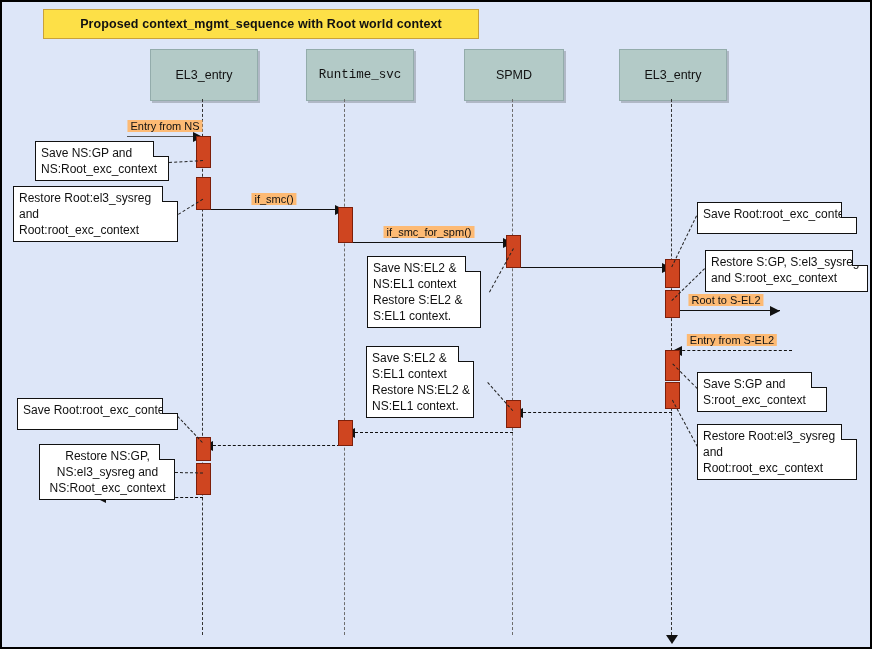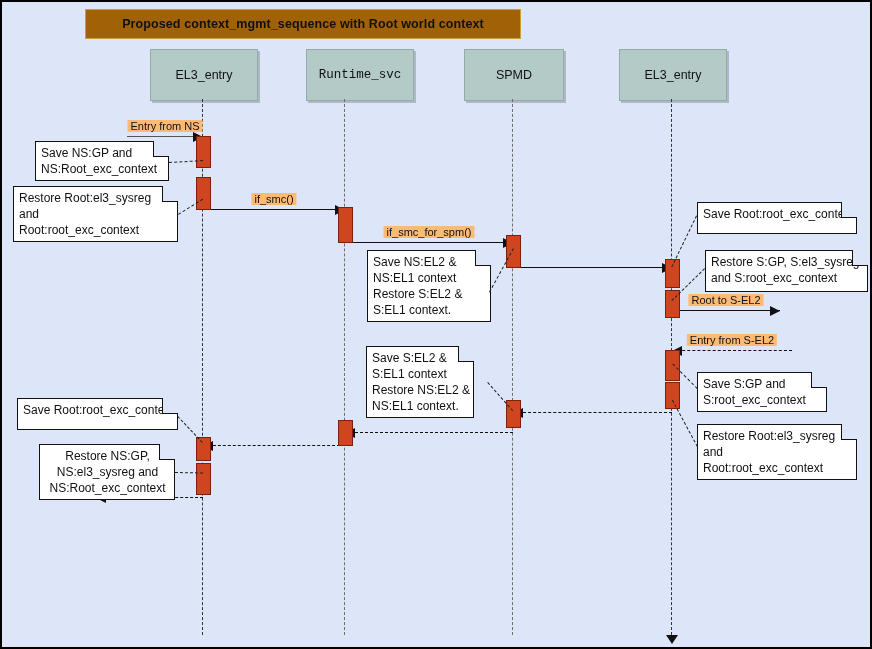--- a/index.html
+++ b/index.html
@@ -9,26 +9,25 @@
     background:#dde6f8;
     border:2px solid #000;
     box-sizing:border-box;
     font-family:"Liberation Sans", sans-serif;
     overflow:hidden;
   }
   .title-bar{
     position:absolute;
     left:41px; top:7px;
     width:434px; height:28px;
-    background:#a16207;
+    background:#fde047;
     border:1px solid #c9a23a;
     display:flex; align-items:center; justify-content:center;
     font-size:12.5px; font-weight:bold; color:#111;
     letter-spacing:.1px;
-    margin-left:42px;
   }
   
   .ll-head{
     position:absolute;
     height:50px;
     background:#b3cac7;
     border:1px solid #93acab;
     box-shadow:2px 2px 0 rgba(0,0,0,.20);
     display:flex;align-items:center;justify-content:center;
     font-size:12.5px;color:#111;
@@ -179,21 +178,21 @@
       <div class="act" style="left: 663px; top: 380px; height: 27px;"></div>
     </div>
   <div id="layer-notes">
       <div class="note" style="left: 33px; top: 139px; width: 134px; min-height: 38px;"><span>Save NS:GP and
 NS:Root_exc_context</span><span class="fold"></span></div>
       <div class="nconn" style="left: 167px; top: 159.9px; width: 34.053px; transform: rotate(-3.1985deg);"></div>
       <div class="note" style="left: 11px; top: 184px; width: 165px; min-height: 50px;"><span>Restore Root:el3_sysreg
 and
 Root:root_exc_context</span><span class="fold"></span></div>
       <div class="nconn" style="left: 176px; top: 211.5px; width: 29.4151px; transform: rotate(-31.7989deg);"></div>
-      <div class="note" style="left: 365px; top: 248px; width: 124px; min-height: 65px;"><span>Save NS:EL2 &amp;
+      <div class="note" style="left: 365px; top: 254px; width: 114px; min-height: 65px;"><span>Save NS:EL2 &amp;
 NS:EL1 context
 Restore S:EL2 &amp;
 S:EL1 context.</span><span class="fold"></span></div>
       <div class="nconn" style="left: 487px; top: 289.75px; width: 49.9005px; transform: rotate(-61.2521deg);"></div>
       <div class="note" style="left: 364px; top: 344px; width: 108px; min-height: 65px;"><span>Save S:EL2 &amp;
 S:EL1 context
 Restore NS:EL2 &amp;
 NS:EL1 context.</span><span class="fold"></span></div>
       <div class="nconn" style="left: 486px; top: 379.75px; width: 37.7235px; transform: rotate(48.4926deg);"></div>
       <div class="note" style="left: 695px; top: 200px; width: 160px; min-height: 32px;"><span>Save Root:root_exc_context</span><span class="fold"></span></div>

